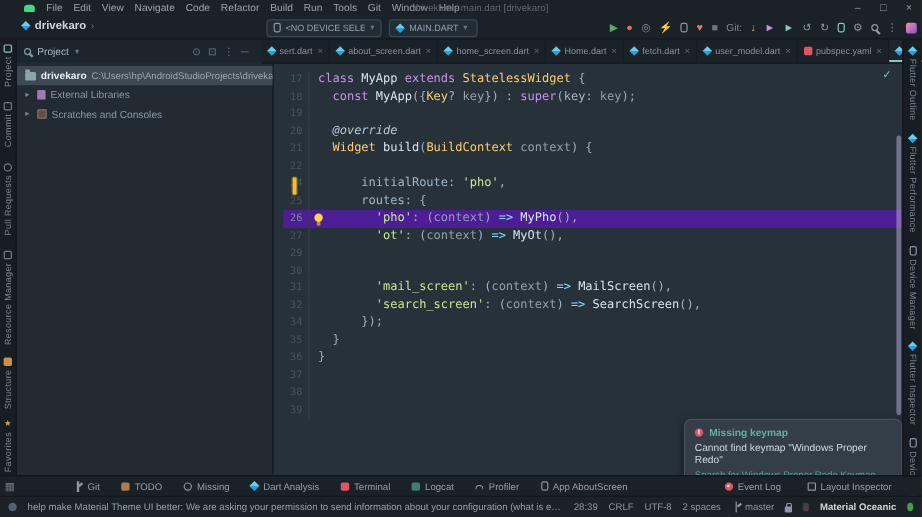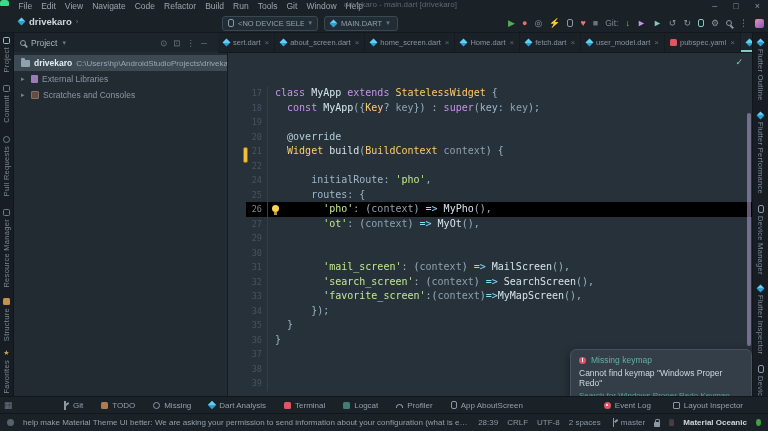--- a/index.html
+++ b/index.html
@@ -1,20 +1,20 @@
 <!DOCTYPE html>
 <html><head>
 <meta charset="utf-8">
 <style>
   * { margin:0; padding:0; box-sizing:border-box; }
   html,body { width:768px; height:431px; }
   body { position:relative; overflow:hidden; background:#27313a; font-family:"Liberation Sans",sans-serif; -webkit-font-smoothing:antialiased; }
 
   
-  .titlebar { position:absolute; top:0; left:0; right:0; height:13px; background:#1a2127; display:flex; align-items:flex-start; padding-left:0; z-index:9; }
+  .titlebar { position:absolute; top:0; left:0; right:0; height:13px; background:#1a2127; display:flex; align-items:center; padding-left:20px; z-index:9; }
   .as-logo { width:9px; height:6px; background:#3ddc84; border-radius:3px 3px 1px 1px; margin-right:5px; flex:0 0 auto; }
   .menu-item { font-size:8.5px; color:#9aa5ae; padding:0 4.5px; line-height:13px; }
   .win-title { position:absolute; left:344px; font-size:8px; color:#5d6872; white-space:nowrap; }
   .win-controls { position:absolute; right:8px; top:0; display:flex; gap:16px; color:#8b98a5; font-size:9px; line-height:13px; }
 
   
   .toolbar { position:absolute; top:13px; left:0; right:0; height:20px; background:#1a2127; border-bottom:1px solid #12181d; z-index:8; }
   .crumb { position:absolute; left:18px; top:3px; display:flex; align-items:center; gap:4px; }
   .crumb-name { font-size:9.5px; font-weight:bold; color:#cfd8dc; }
   .crumb-chev { font-size:8px; color:#6b7680; }
@@ -65,43 +65,43 @@
 
   
   .tabbar { position:absolute; top:33px; left:218px; right:0; height:20px; background:#1a2127; display:flex; align-items:stretch; z-index:6; border-bottom:1px solid #12181d; }
   .tab { display:flex; align-items:center; gap:3px; padding:0 5px; font-size:7.5px; color:#8794a0; border-right:1px solid #151b21; white-space:nowrap; }
   .tab.active { background:#1e262d; color:#bac7d1; box-shadow:inset 0 -2px 0 #80cbc4; }
   .tab-x { color:#5f6b75; font-size:8px; margin-left:1px; }
   .i-pubspec { width:7px; height:7px; background:#e05561; border-radius:1.5px; flex:0 0 auto; }
 
   
   .editor { position:absolute; top:53px; left:228px; right:16px; bottom:35px; background:#27313a; overflow:hidden; z-index:2; }
-  .code { position:absolute; top:6px; left:18px; right:0; font-family:"DejaVu Sans Mono",monospace; font-size:10px;margin-top:27px; }
+  .code { position:absolute; top:6px; left:8px; right:0; font-family:"DejaVu Sans Mono",monospace; font-size:10px; }
   .code-line { display:flex; height:14.5px; line-height:14.5px; white-space:pre; position:relative; }
   .code-line .ln { flex:0 0 22px; text-align:right; padding-right:5px; color:#465460; font-size:8.5px; border-right:1px solid #323e48; }
   .code-line .lt { padding-left:7px; }
-  .code-line.current { background:#000000; }
+  .code-line.current { background:#4c1d95; }
   .code-line.current .ln { color:#7c8b96; }
   .bulb { position:absolute; left:26px; top:3px; width:7px; height:7px; background:#ffd351; border-radius:50%; }
   .bulb::after { content:""; position:absolute; left:2px; top:7px; width:3px; height:3px; background:#b5933d; }
   .bookmark { position:absolute; left:15px; top:94px; width:5px; height:16px; background:#f0c03c; border:1px solid #8a6d1e; border-radius:2px; z-index:3; }
   .inspect-ok { position:absolute; right:9px; top:4px; color:#80cbc4; font-size:9px; }
   .scroll-thumb { position:absolute; right:1px; top:60px; width:4px; height:233px; background:rgba(178,164,210,.55); border-radius:2px; }
 
   .tk-kw { color:#c792ea; } .tk-cls { color:#ffcb6b; } .tk-str { color:#c3e88d; }
   .tk-num { color:#f78c6c; font-style:italic; } .tk-op { color:#89ddff; }
   .tk-fld { color:#9fb6c9; } .tk-pl { color:#8fa1ac; } .tk-wht { color:#d5e3ea; }
-  .tk-ann { color:#b2ccd6; } .tk-pun { color:#9bb2bf; }
+  .tk-ann { color:#b2ccd6;font-style:italic; } .tk-pun { color:#9bb2bf; }
 
   
   .notif { position:absolute; left:342px; top:296px; width:182px; background:#333e48; border:1px solid #46525c; border-radius:6px; padding:5px 8px 6px; box-shadow:0 3px 10px rgba(0,0,0,.45); font-size:8.5px; z-index:5; }
   .notif-head { display:flex; align-items:center; gap:5px; margin-bottom:3px; }
   .err-dot { width:7px; height:7px; background:#e05561; border-radius:50%; position:relative; flex:0 0 auto; }
   .err-dot::after { content:""; position:absolute; left:3px; top:1.5px; width:1px; height:4px; background:#fff; }
-  .notif-title { color:#5fb3a1; font-weight:normal; }
+  .notif-title { color:#5fb3a1; font-weight:bold; }
   .notif-msg { color:#cfd8de; margin-bottom:3px; }
   .notif-link { color:#56a08f; font-size:8px; }
 
   
   .bottombar { position:absolute; left:0; right:0; bottom:18px; height:17px; background:#1a2127; border-top:1px solid #11161b; display:flex; align-items:center; padding-left:52px; font-size:8px; color:#93a0ab; z-index:9; }
   .bitem { display:flex; align-items:center; gap:4px; padding:0 9px; height:100%; }
   .bbar-right { margin-left:auto; display:flex; gap:4px; padding-right:16px; }
   .corner-icon { position:absolute; left:4px; color:#6b7680; font-size:9px; }
   .evlog-dot { width:7px; height:7px; background:#e05561; border-radius:50%; position:relative; }
   .evlog-dot::after { content:""; position:absolute; left:2.5px; top:2.5px; width:2px; height:2px; background:#fff; border-radius:50%; }
@@ -322,21 +322,20 @@
       <div class="code-line"><span class="ln">21</span><span class="lt"><span class="tk-pl">  </span><span class="tk-cls">Widget</span><span class="tk-wht"> build</span><span class="tk-pun">(</span><span class="tk-cls">BuildContext</span><span class="tk-pl"> context</span><span class="tk-pun">) {</span></span></div>
       <div class="code-line"><span class="ln">22</span></div>
       <div class="code-line"><span class="ln">24</span><span class="lt"><span class="tk-pl">      </span><span class="tk-fld">initialRoute</span><span class="tk-pun">: </span><span class="tk-str">'pho'</span><span class="tk-pun">,</span></span></div>
       <div class="code-line"><span class="ln">25</span><span class="lt"><span class="tk-pl">      </span><span class="tk-fld">routes</span><span class="tk-pun">: {</span></span></div>
       <div class="code-line current"><span class="ln">26</span><span class="bulb"></span><span class="lt"><span class="tk-pl">        </span><span class="tk-str">'pho'</span><span class="tk-pun">: (</span><span class="tk-pl">context</span><span class="tk-pun">) </span><span class="tk-op">=&gt;</span><span class="tk-wht"> MyPho</span><span class="tk-pun">(),</span></span></div>
       <div class="code-line"><span class="ln">27</span><span class="lt"><span class="tk-pl">        </span><span class="tk-str">'ot'</span><span class="tk-pun">: (</span><span class="tk-pl">context</span><span class="tk-pun">) </span><span class="tk-op">=&gt;</span><span class="tk-wht"> MyOt</span><span class="tk-pun">(),</span></span></div>
       <div class="code-line"><span class="ln">29</span></div>
       <div class="code-line"><span class="ln">30</span></div>
       <div class="code-line"><span class="ln">31</span><span class="lt"><span class="tk-pl">        </span><span class="tk-str">'mail_screen'</span><span class="tk-pun">: (</span><span class="tk-pl">context</span><span class="tk-pun">) </span><span class="tk-op">=&gt;</span><span class="tk-wht"> MailScreen</span><span class="tk-pun">(),</span></span></div>
       <div class="code-line"><span class="ln">32</span><span class="lt"><span class="tk-pl">        </span><span class="tk-str">'search_screen'</span><span class="tk-pun">: (</span><span class="tk-pl">context</span><span class="tk-pun">) </span><span class="tk-op">=&gt;</span><span class="tk-wht"> SearchScreen</span><span class="tk-pun">(),</span></span></div>
-      <div class="code-line"><span class="ln">33</span><span class="lt"><span class="tk-pl">        </span><span class="tk-str">'favorite_screen'</span><span class="tk-pun">:(</span><span class="tk-pl">context</span><span class="tk-pun">)</span><span class="tk-op">=&gt;</span><span class="tk-wht">MyMapScreen</span><span class="tk-pun">(),</span></span></div>
       <div class="code-line"><span class="ln">34</span><span class="lt"><span class="tk-pl">      </span><span class="tk-pun">});</span></span></div>
       <div class="code-line"><span class="ln">35</span><span class="lt"><span class="tk-pl">  </span><span class="tk-pun">}</span></span></div>
       <div class="code-line"><span class="ln">36</span><span class="lt"><span class="tk-pun">}</span></span></div>
       <div class="code-line"><span class="ln">37</span><span class="lt"></span></div>
       <div class="code-line"><span class="ln">38</span><span class="lt"></span></div>
       <div class="code-line"><span class="ln">39</span><span class="lt"></span></div>
     </div>
   <span class="inspect-ok">✓</span>
   <div class="scroll-thumb"></div>
 

